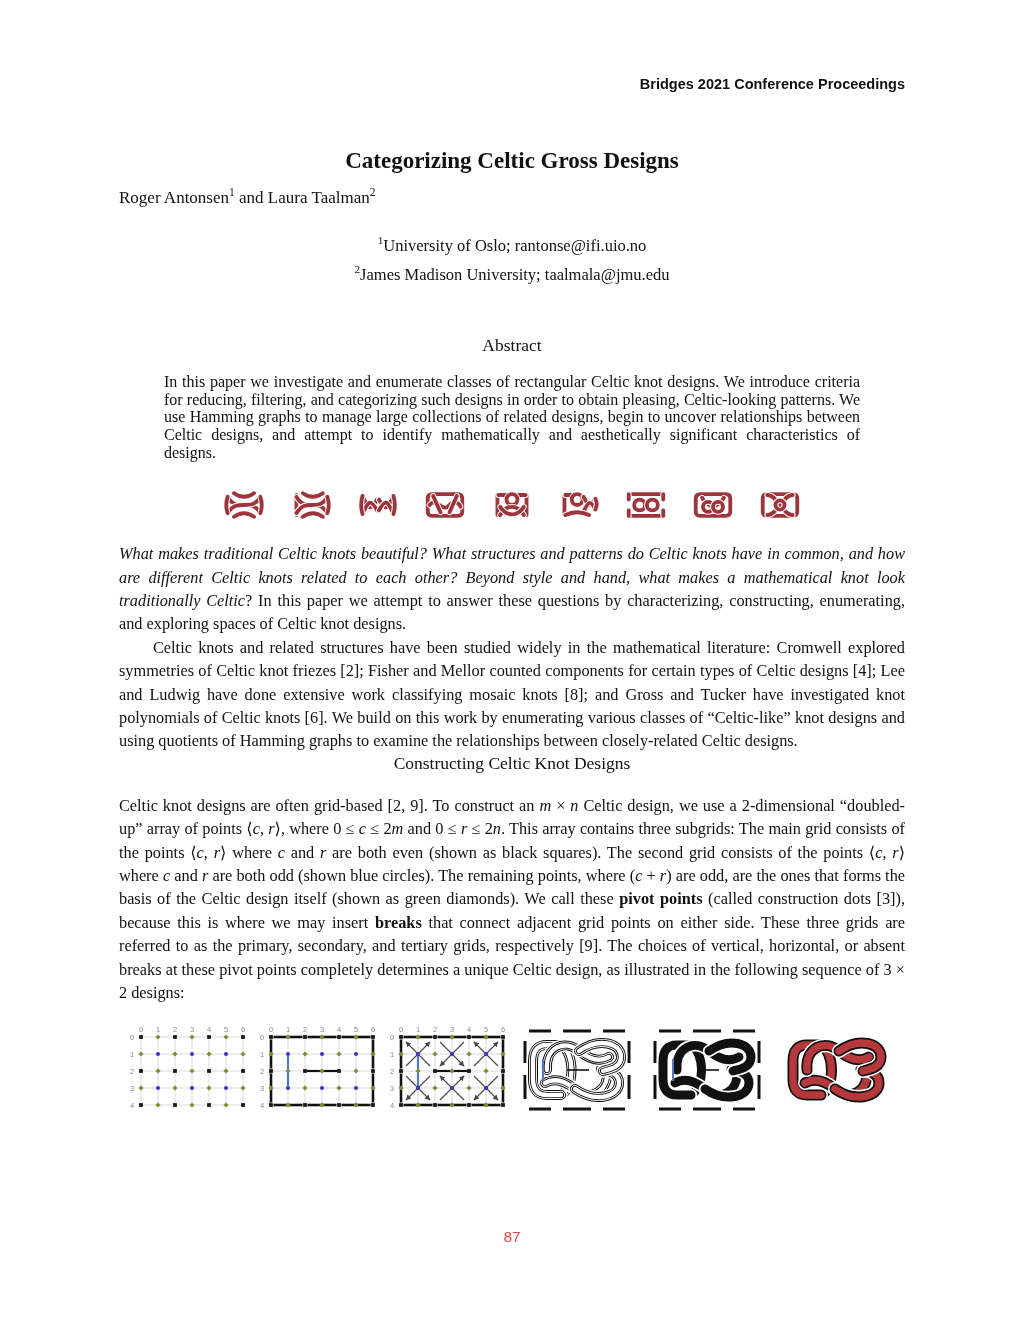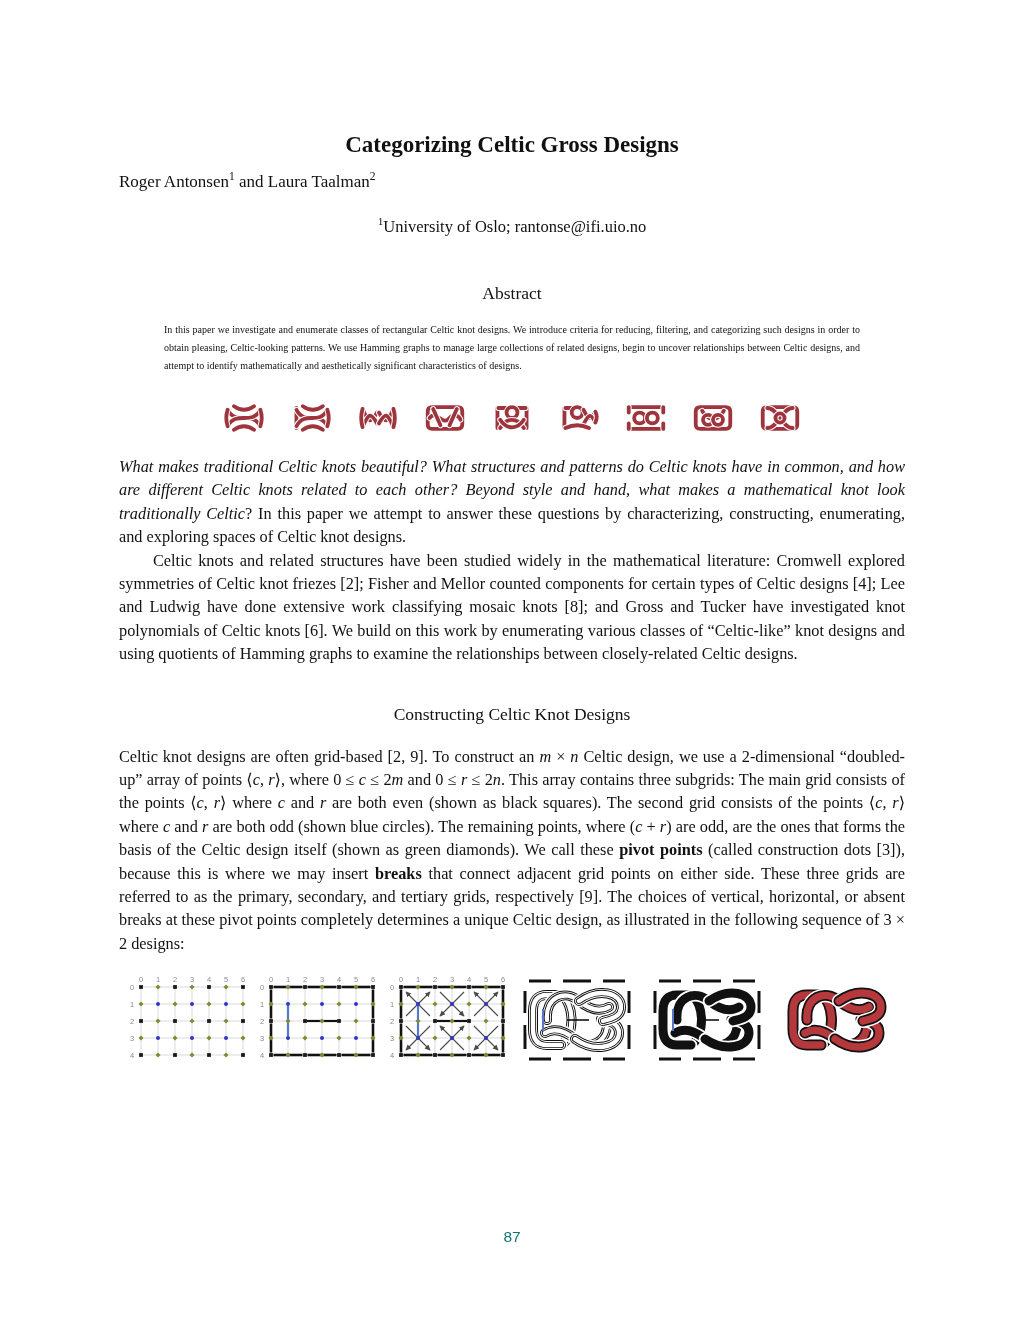--- a/index.html
+++ b/index.html
@@ -3,53 +3,55 @@
 <meta charset="utf-8">
 <style>
   html,body{margin:0;padding:0;background:#ffffff;}
   body{width:1024px;height:1325px;position:relative;color:#111;
        font-family:"Liberation Serif", serif;}
   .content{width:786px;margin:0 auto;padding-top:76px;}
   .running-head{font-family:"Liberation Sans", sans-serif;font-weight:bold;
        font-size:14.5px;text-align:right;}
   .paper-title{font-size:23px;font-weight:bold;text-align:center;margin-top:56px;}
   .authors{font-size:17px;text-align:left;margin-top:12px;font-family:Liberation Serif, serif;}
-  .affils{font-size:16.5px;text-align:center;margin-top:20px;line-height:18px;}
+  .affils{font-size:16.5px;text-align:center;margin-top:20px;line-height:24px;}
   .sec-head{font-size:17.5px;font-weight:normal;text-align:center;}
   .abstract-head{margin-top:48px;}
-  .abstract-body{width:696px;margin:17px auto 0 auto;font-size:10px;
+  .abstract-body{width:696px;margin:17px auto 0 auto;font-size:16px;
        line-height:17.9px;text-align:justify;}
   .knot-row{margin-top:26px;display:flex;justify-content:center;gap:27px;align-items:center;}
   .intro-head{margin-top:36px;}
   .para{font-size:16.3px;line-height:23.4px;text-align:justify;margin:0;}
   .p-first{margin-top:20px;}
   .indent{text-indent:34px;}
-  .construct-head{margin-top:38px;}
+  .construct-head{}
   .it{font-style:italic;}
   .bd{font-weight:bold;}
   sup{font-size:68%;}
   .figure-row{margin-top:18px;display:flex;justify-content:center;
        align-items:flex-start;gap:6px;}
   .page-number{position:absolute;left:0;right:0;top:1228px;text-align:center;
-       font-size:15.5px;font-family:"Liberation Sans", sans-serif;color:#0f766e;}
+       font-size:15.5px;font-family:"Liberation Sans", sans-serif;color:#ef4444;}
   svg{display:block;}
   .gknot{flex:0 0 auto;}
 </style>
 </head>
 <body>
 
 <div class="content">
 
+  <div class="running-head">Bridges 2021 Conference Proceedings</div>
 
   <h1 class="paper-title" style="margin-bottom:0;">Categorizing Celtic Gross Designs</h1>
 
   <div class="authors"><span>Roger Antonsen</span><sup>1</sup><span> and Laura Taalman</span><sup>2</sup></div>
 
   <div class="affils">
     <div><sup>1</sup><span>University of Oslo; rantonse@ifi.uio.no</span></div>
+    <div><sup>2</sup><span>James Madison University; taalmala@jmu.edu</span></div>
   </div>
 
   <div class="sec-head abstract-head">Abstract</div>
 
   <div class="abstract-body">In this paper we investigate and enumerate classes of rectangular Celtic knot designs.  We introduce criteria for reducing, filtering, and categorizing such designs in order to obtain pleasing, Celtic-looking patterns.  We use Hamming graphs to manage large collections of related designs, begin to uncover relationships between Celtic designs, and attempt to identify mathematically and aesthetically significant characteristics of designs.</div>
 
   <div class="knot-row">
     <svg class="gknot" width="40" height="34" viewBox="0 0 44 36">
         <g fill="none" stroke-linecap="round">
           <path d="M 4,9 C 14,27 30,9 40,27" stroke="#fff" stroke-width="6.4"></path>

